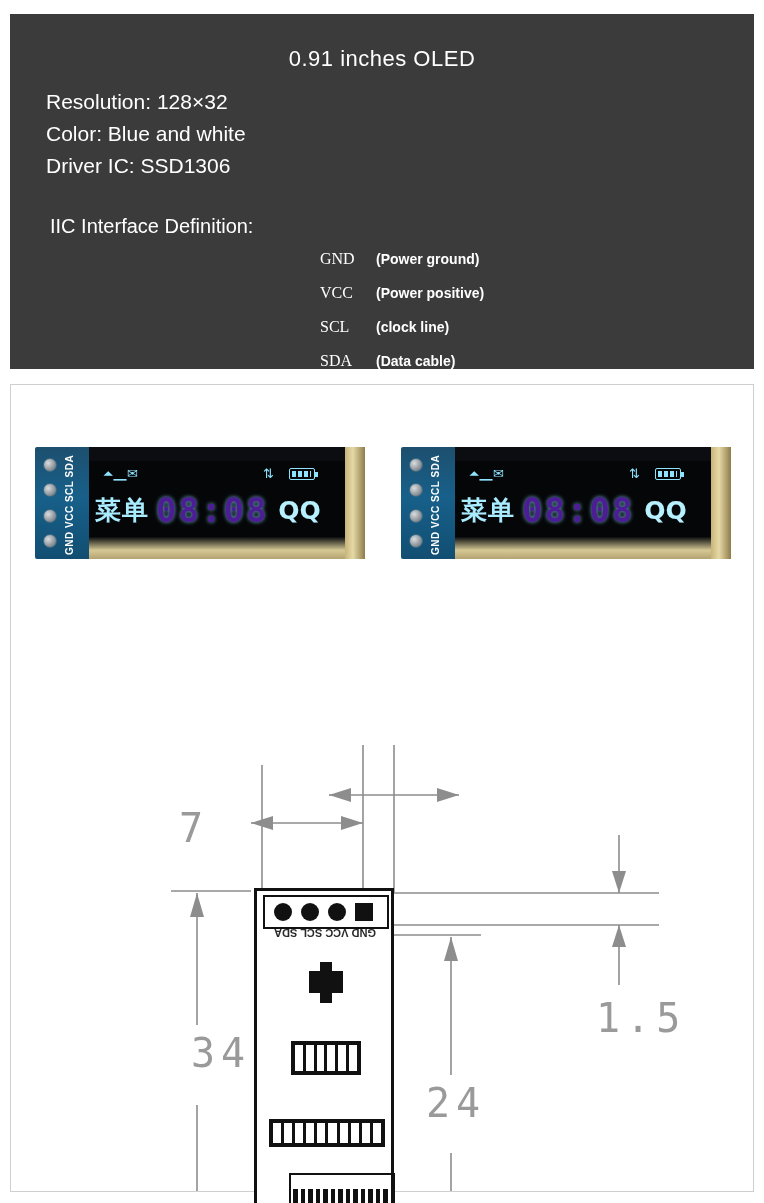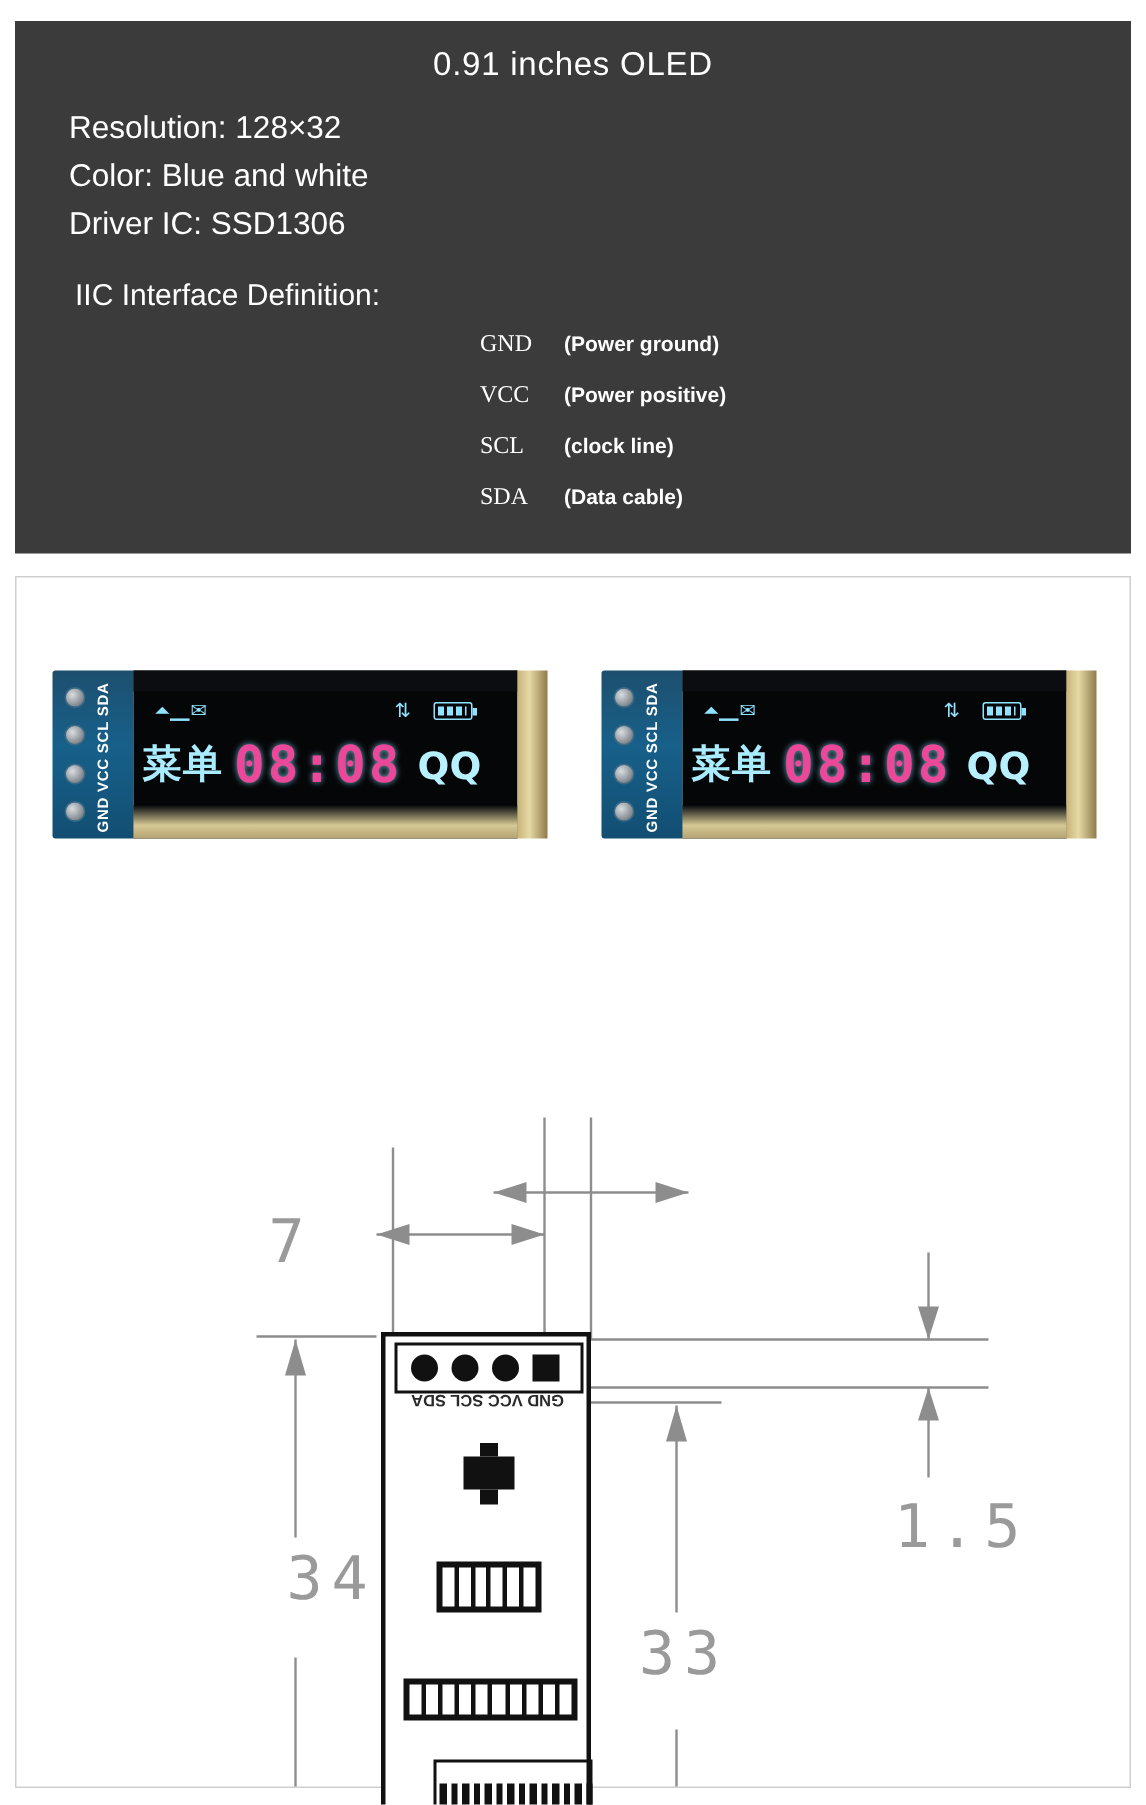--- a/index.html
+++ b/index.html
@@ -20,33 +20,33 @@
     top: 14px;
     width: 744px;
     height: 355px;
     background: #3b3b3b;
     color: #ffffff;
   }
   .spec-title {
     text-align: center;
     font-size: 22px;
     letter-spacing: 0.5px;
-    margin-top: 16px;
+    margin-top: 32px;
   }
   .spec-lines {
     margin-top: 14px;
     padding-left: 36px;
   }
   .spec-line {
     font-size: 21px;
     line-height: 1.52;
     white-space: pre;
   }
   .iic-head {
-    margin-top: 20px;
+    margin-top: 33px;
     padding-left: 40px;
     font-size: 20px;
   }
   .pin-table {
     margin-top: 12px;
     padding-left: 310px;
   }
   .pin-row {
     display: flex;
     align-items: baseline;
@@ -183,21 +183,21 @@
     color: #a9ecff;
     line-height: 1;
     letter-spacing: 1px;
   }
   .clock {
     margin-left: 7px;
     font-family: "DejaVu Sans Mono", monospace;
     font-size: 34px;
     font-weight: bold;
     letter-spacing: 2px;
-    color: #ec4899;
+    color: #4c1d95;
     text-shadow: 0 0 4px rgba(140,225,255,0.75);
   }
   .qq {
     margin-left: 10px;
     font-family: "DejaVu Sans", sans-serif;
     font-size: 25px;
     font-weight: bold;
     color: #b7f0ff;
   }
 
@@ -430,21 +430,21 @@
         <polygon points="186,666 179,642 193,642"></polygon>
 
         <polygon points="440,302 433,326 447,326"></polygon>
         <polygon points="440,666 433,642 447,642"></polygon>
       </g>
     </svg>
 
     <span class="dimtext d-12">7</span>
     <span class="dimtext d-15">1.5</span>
     <span class="dimtext d-38">34</span>
-    <span class="dimtext d-33">33</span>
+    <span class="dimtext d-33">24</span>
 
     <div class="board">
       <div class="board-conn">
         <span class="c"></span>
         <span class="c"></span>
         <span class="c"></span>
         <span class="sq"></span>
       </div>
       <div class="chip"></div>
       <div class="hdr6">

